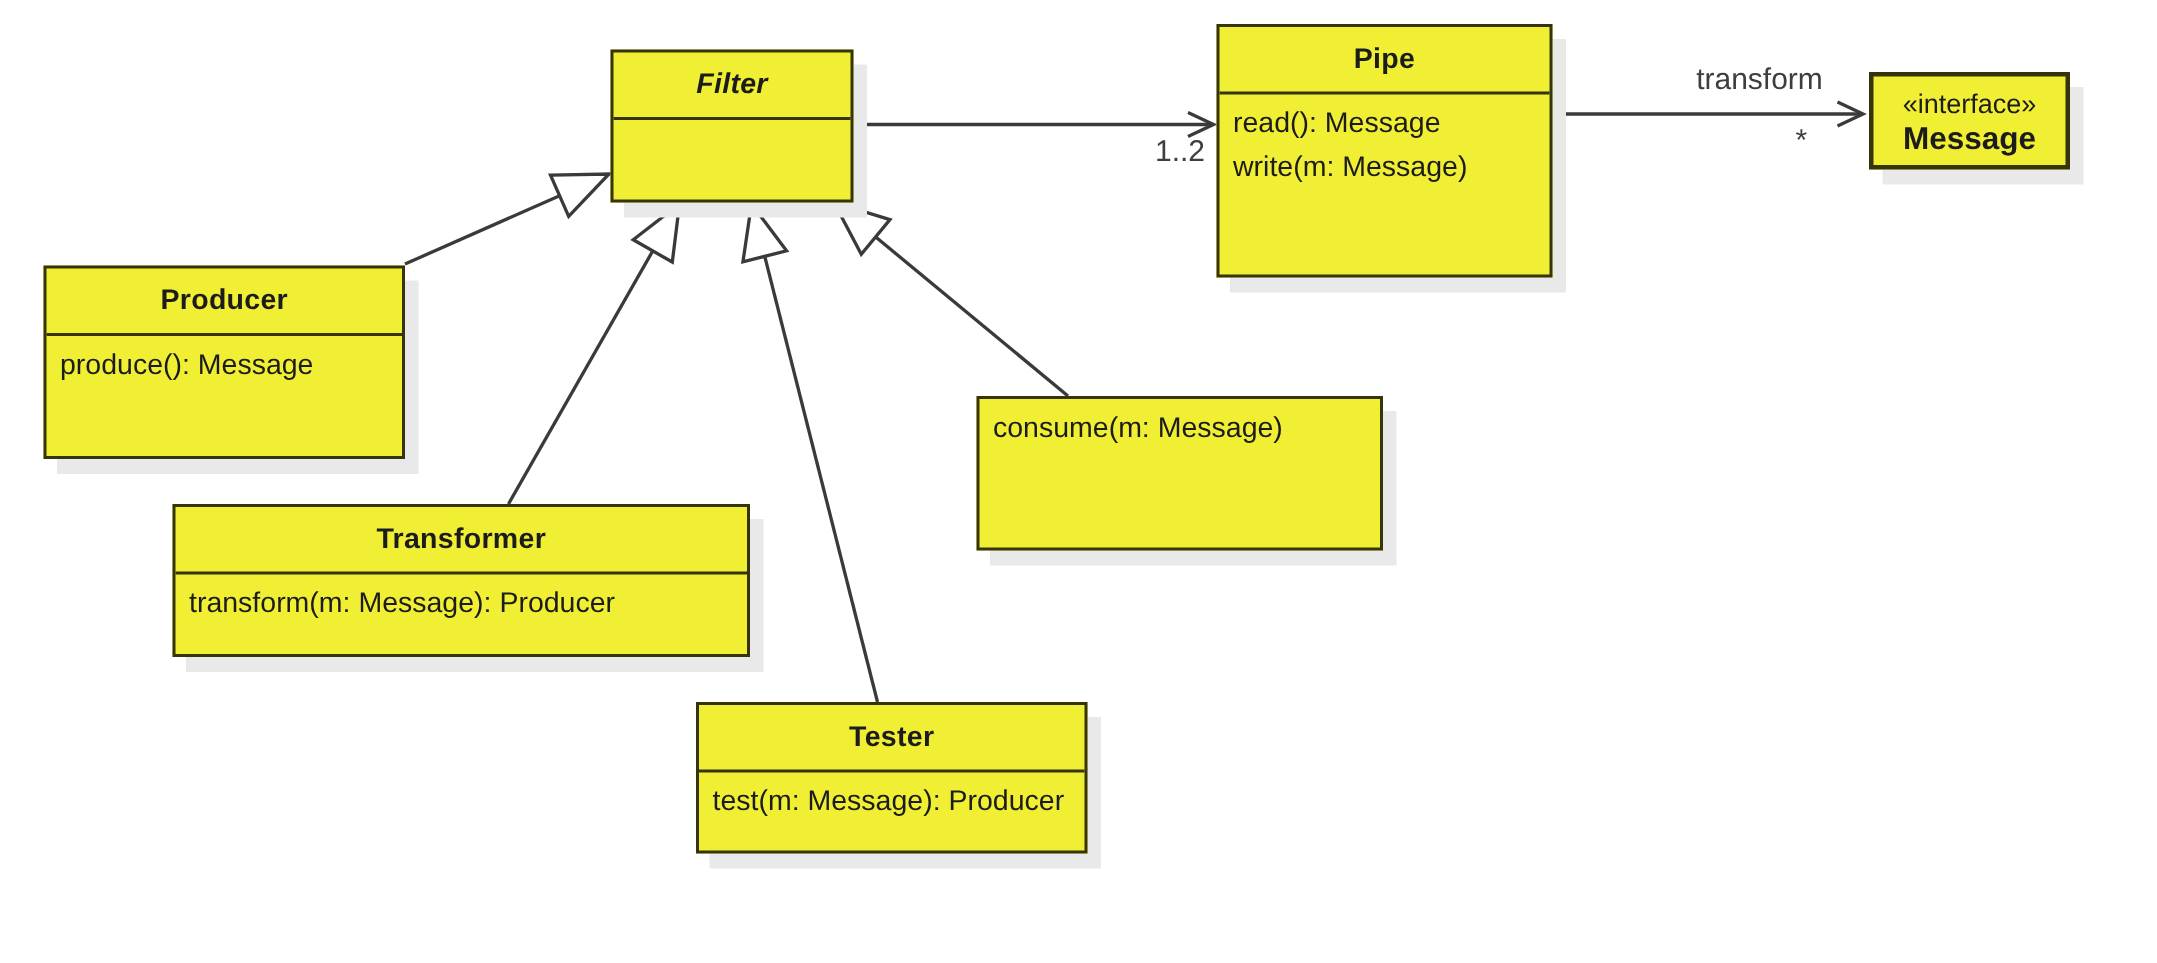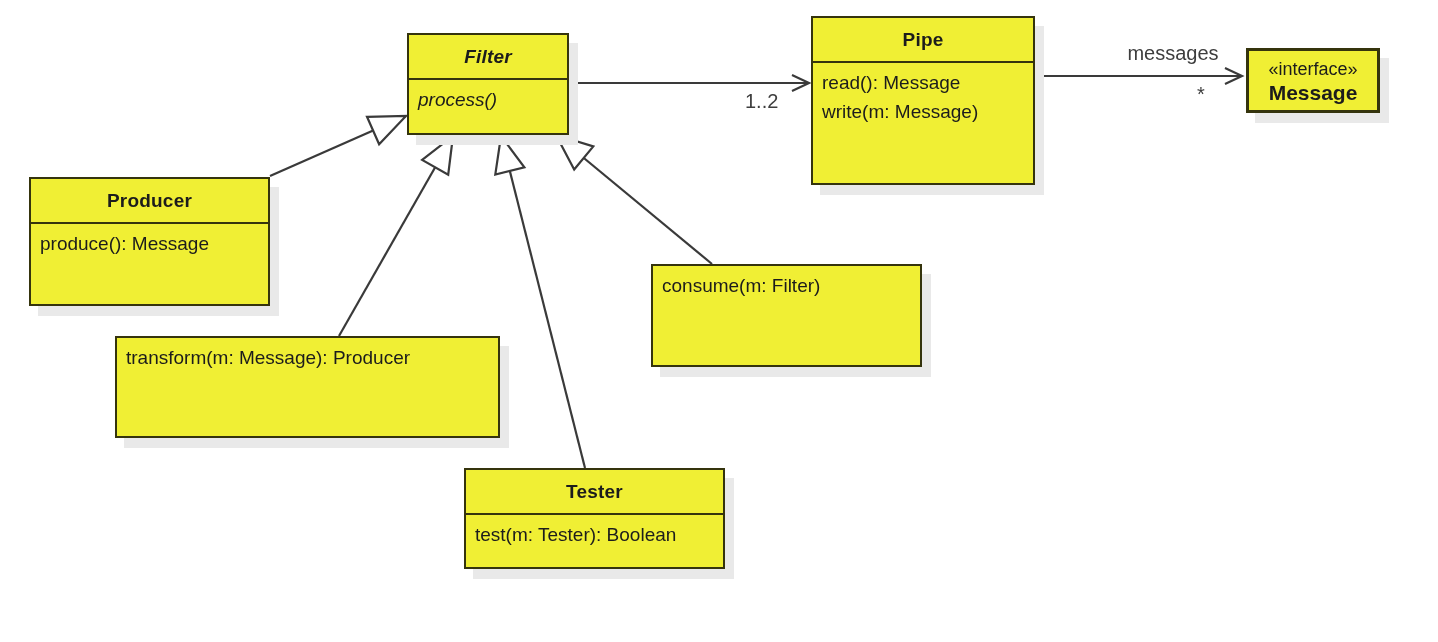--- a/index.html
+++ b/index.html
@@ -78,23 +78,20 @@
     <line x1="258" y1="176" x2="394" y2="116" stroke="#3a3a3a" stroke-width="2.2" marker-end="url(#tri)"></line>
     <line x1="327" y1="336" x2="441" y2="136" stroke="#3a3a3a" stroke-width="2.2" marker-end="url(#tri)"></line>
     <line x1="573" y1="468" x2="489" y2="136" stroke="#3a3a3a" stroke-width="2.2" marker-end="url(#tri)"></line>
     <line x1="700" y1="264" x2="544" y2="135" stroke="#3a3a3a" stroke-width="2.2" marker-end="url(#tri)"></line>
     <line x1="557" y1="83" x2="797" y2="83" stroke="#3a3a3a" stroke-width="2.2" marker-end="url(#vee)"></line>
     <line x1="1023" y1="76" x2="1230" y2="76" stroke="#3a3a3a" stroke-width="2.2" marker-end="url(#vee)"></line>
   </svg>
 
   <div class="uml-class" style="left:395px; top:33px; width:162px; height:102px;">
     <div class="uml-title italic">Filter</div>
-    <div class="uml-methods">
-      <div class="italic">process()</div>
-    </div>
   </div>
 
   <div class="uml-class" style="left:799px; top:16px; width:224px; height:169px;">
     <div class="uml-title">Pipe</div>
     <div class="uml-methods">
       <div>read(): Message</div>
       <div>write(m: Message)</div>
     </div>
   </div>
 
@@ -104,35 +101,36 @@
   </div>
 
   <div class="uml-class" style="left:17px; top:177px; width:241px; height:129px;">
     <div class="uml-title">Producer</div>
     <div class="uml-methods">
       <div>produce(): Message</div>
     </div>
   </div>
 
   <div class="uml-class" style="left:103px; top:336px; width:385px; height:102px;">
+    <div class="uml-title">Transformer</div>
     <div class="uml-methods">
       <div>transform(m: Message): Producer</div>
     </div>
   </div>
 
   <div class="uml-class" style="left:452px; top:468px; width:261px; height:101px;">
     <div class="uml-title">Tester</div>
     <div class="uml-methods">
-      <div>test(m: Tester): Boolean</div>
+      <div>test(m: Message): Producer</div>
     </div>
   </div>
 
   <div class="uml-class" style="left:639px; top:264px; width:271px; height:103px;">
     <div class="uml-methods">
-      <div>consume(m: Filter)</div>
+      <div>consume(m: Message)</div>
     </div>
   </div>
 
-  <div class="edge-label" style="left:733px; top:90px;">1..2</div>
-  <div class="edge-label center" style="left:1104px; top:42px; width:114px;">messages</div>
+  <div class="edge-label" style="left:758px; top:90px;">1..2</div>
+  <div class="edge-label center" style="left:1104px; top:42px; width:114px;">transform</div>
   <div class="edge-label" style="left:1185px; top:83px;">*</div>
 
 </div>
 
 </body></html>

